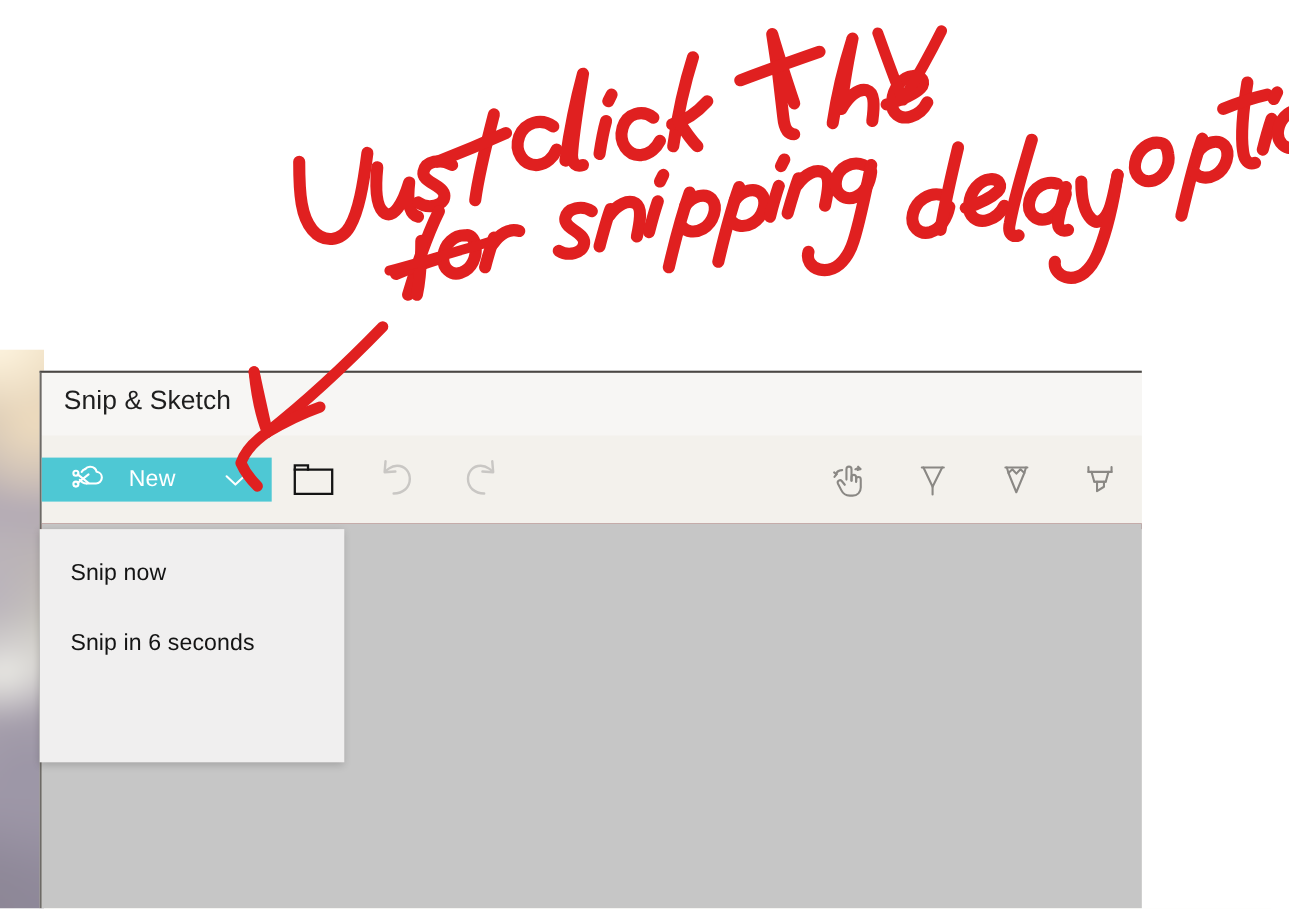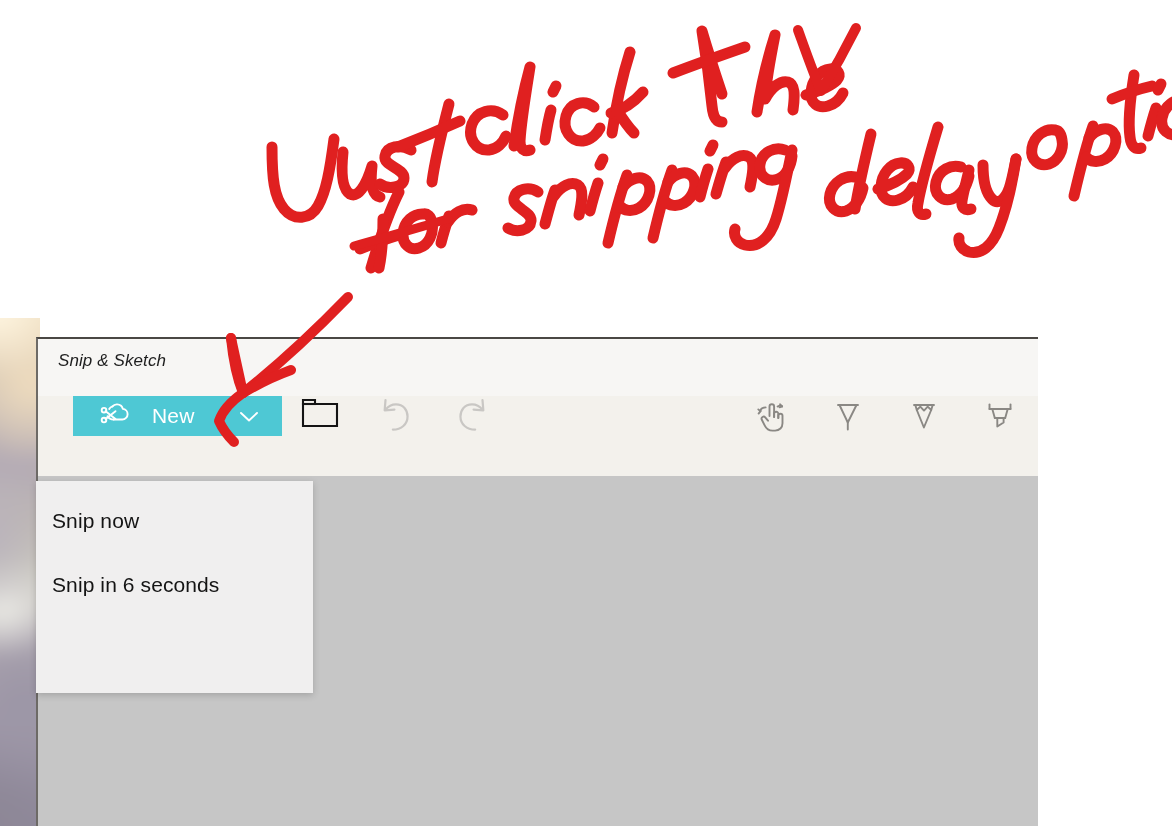--- a/index.html
+++ b/index.html
@@ -74,37 +74,35 @@
   
   #title-bar {
     height: 57px;
     background: #f7f6f4;
     position: relative;
   }
   #app-title {
     position: absolute;
     left: 20px;
     top: 12px;
-    font-size: 17px;
+    font-size: 24px;
     color: #1e1e1e;
     letter-spacing: 0.1px;
     font-family: "Liberation Sans", sans-serif;
     white-space: nowrap;
-    font-style: italic;
   }
 
   
   #toolbar {
     height: 80px;
     background: #f3f1ec;
     position: relative;
     display: flex;
-    align-items: flex-start;
+    align-items: center;
     border-bottom: 5px solid #7f1d1d;
-    padding-left: 35px;
   }
 
   
   #new-button {
     width: 209px;
     background: #4ec8d4;
     display: flex;
     align-items: center;
     position: relative;
     flex: 0 0 auto;
@@ -161,21 +159,21 @@
     background: #f0efef;
     box-shadow: 0 2px 7px rgba(0,0,0,0.18);
     padding: 0;
     box-sizing: border-box;
     z-index: 6;
   }
   .menu-item {
     height: 64px;
     display: flex;
     align-items: center;
-    padding-left: 16px;
+    padding-left: 28px;
     font-size: 21px;
     color: #141414;
     box-sizing: border-box;
     letter-spacing: 0.1px;
     white-space: nowrap;
   }
   .menu-item:first-child { margin-top: 8px; }
 
   
   #annotation {

